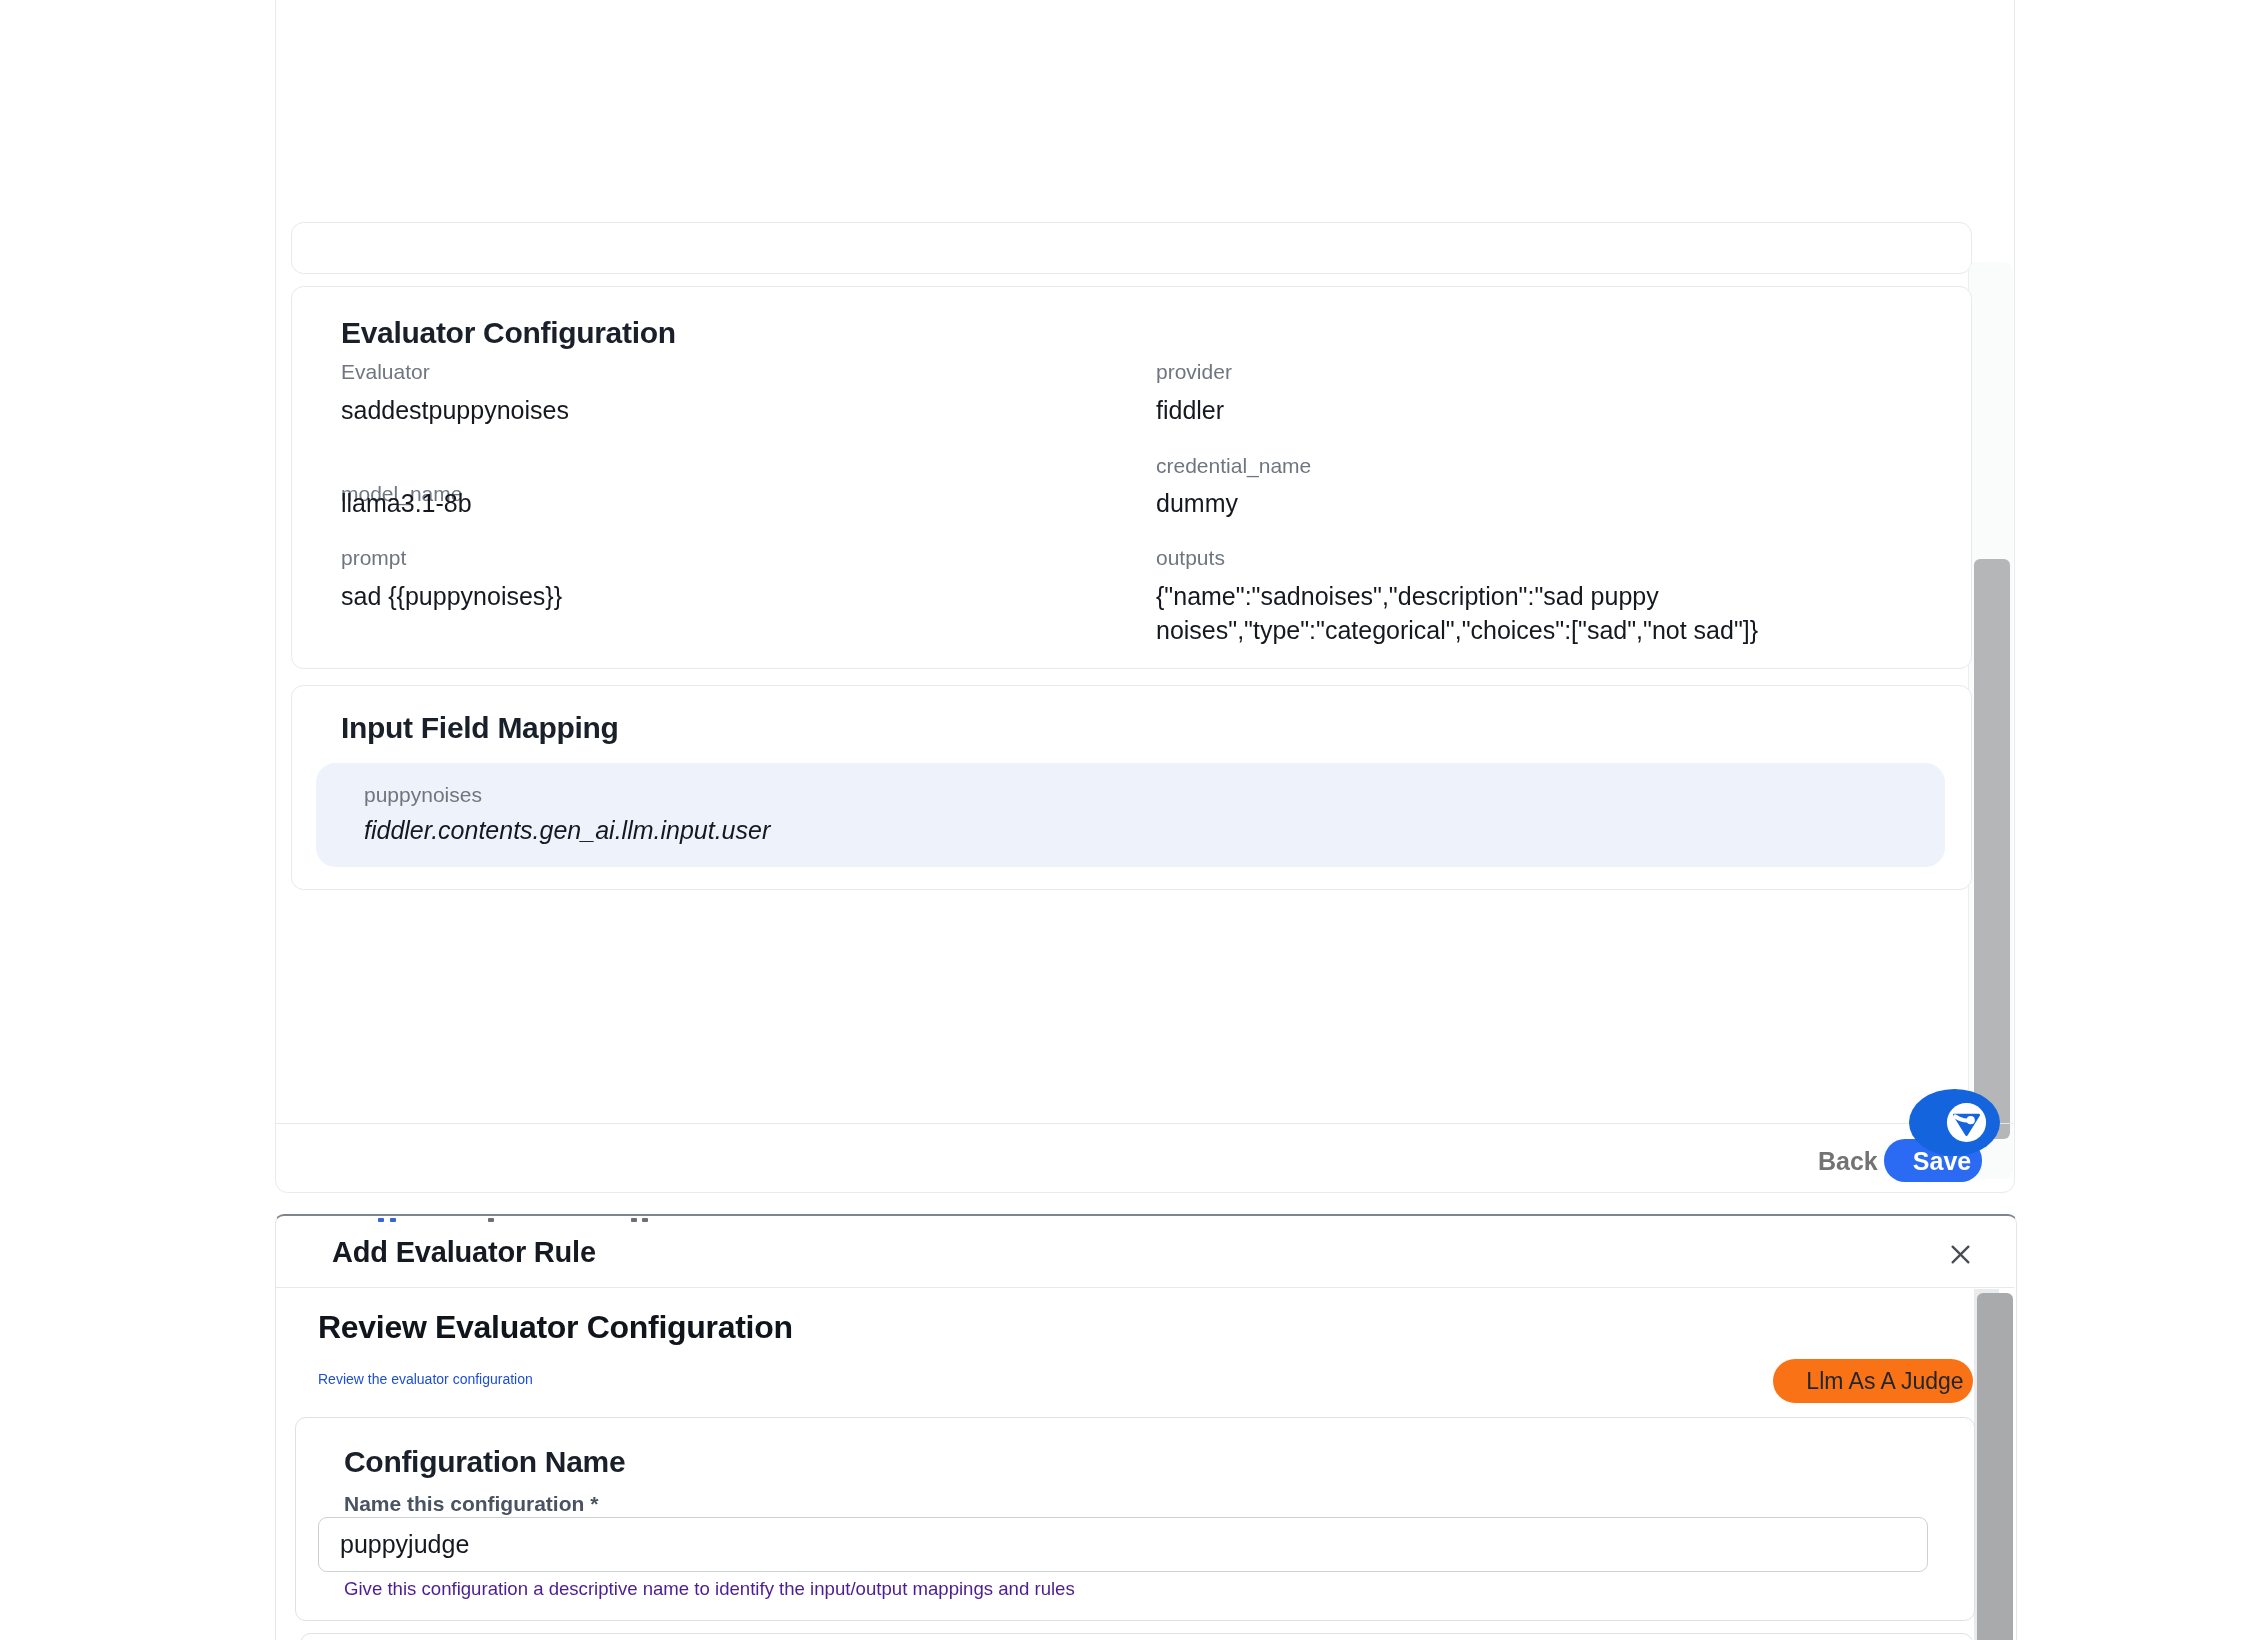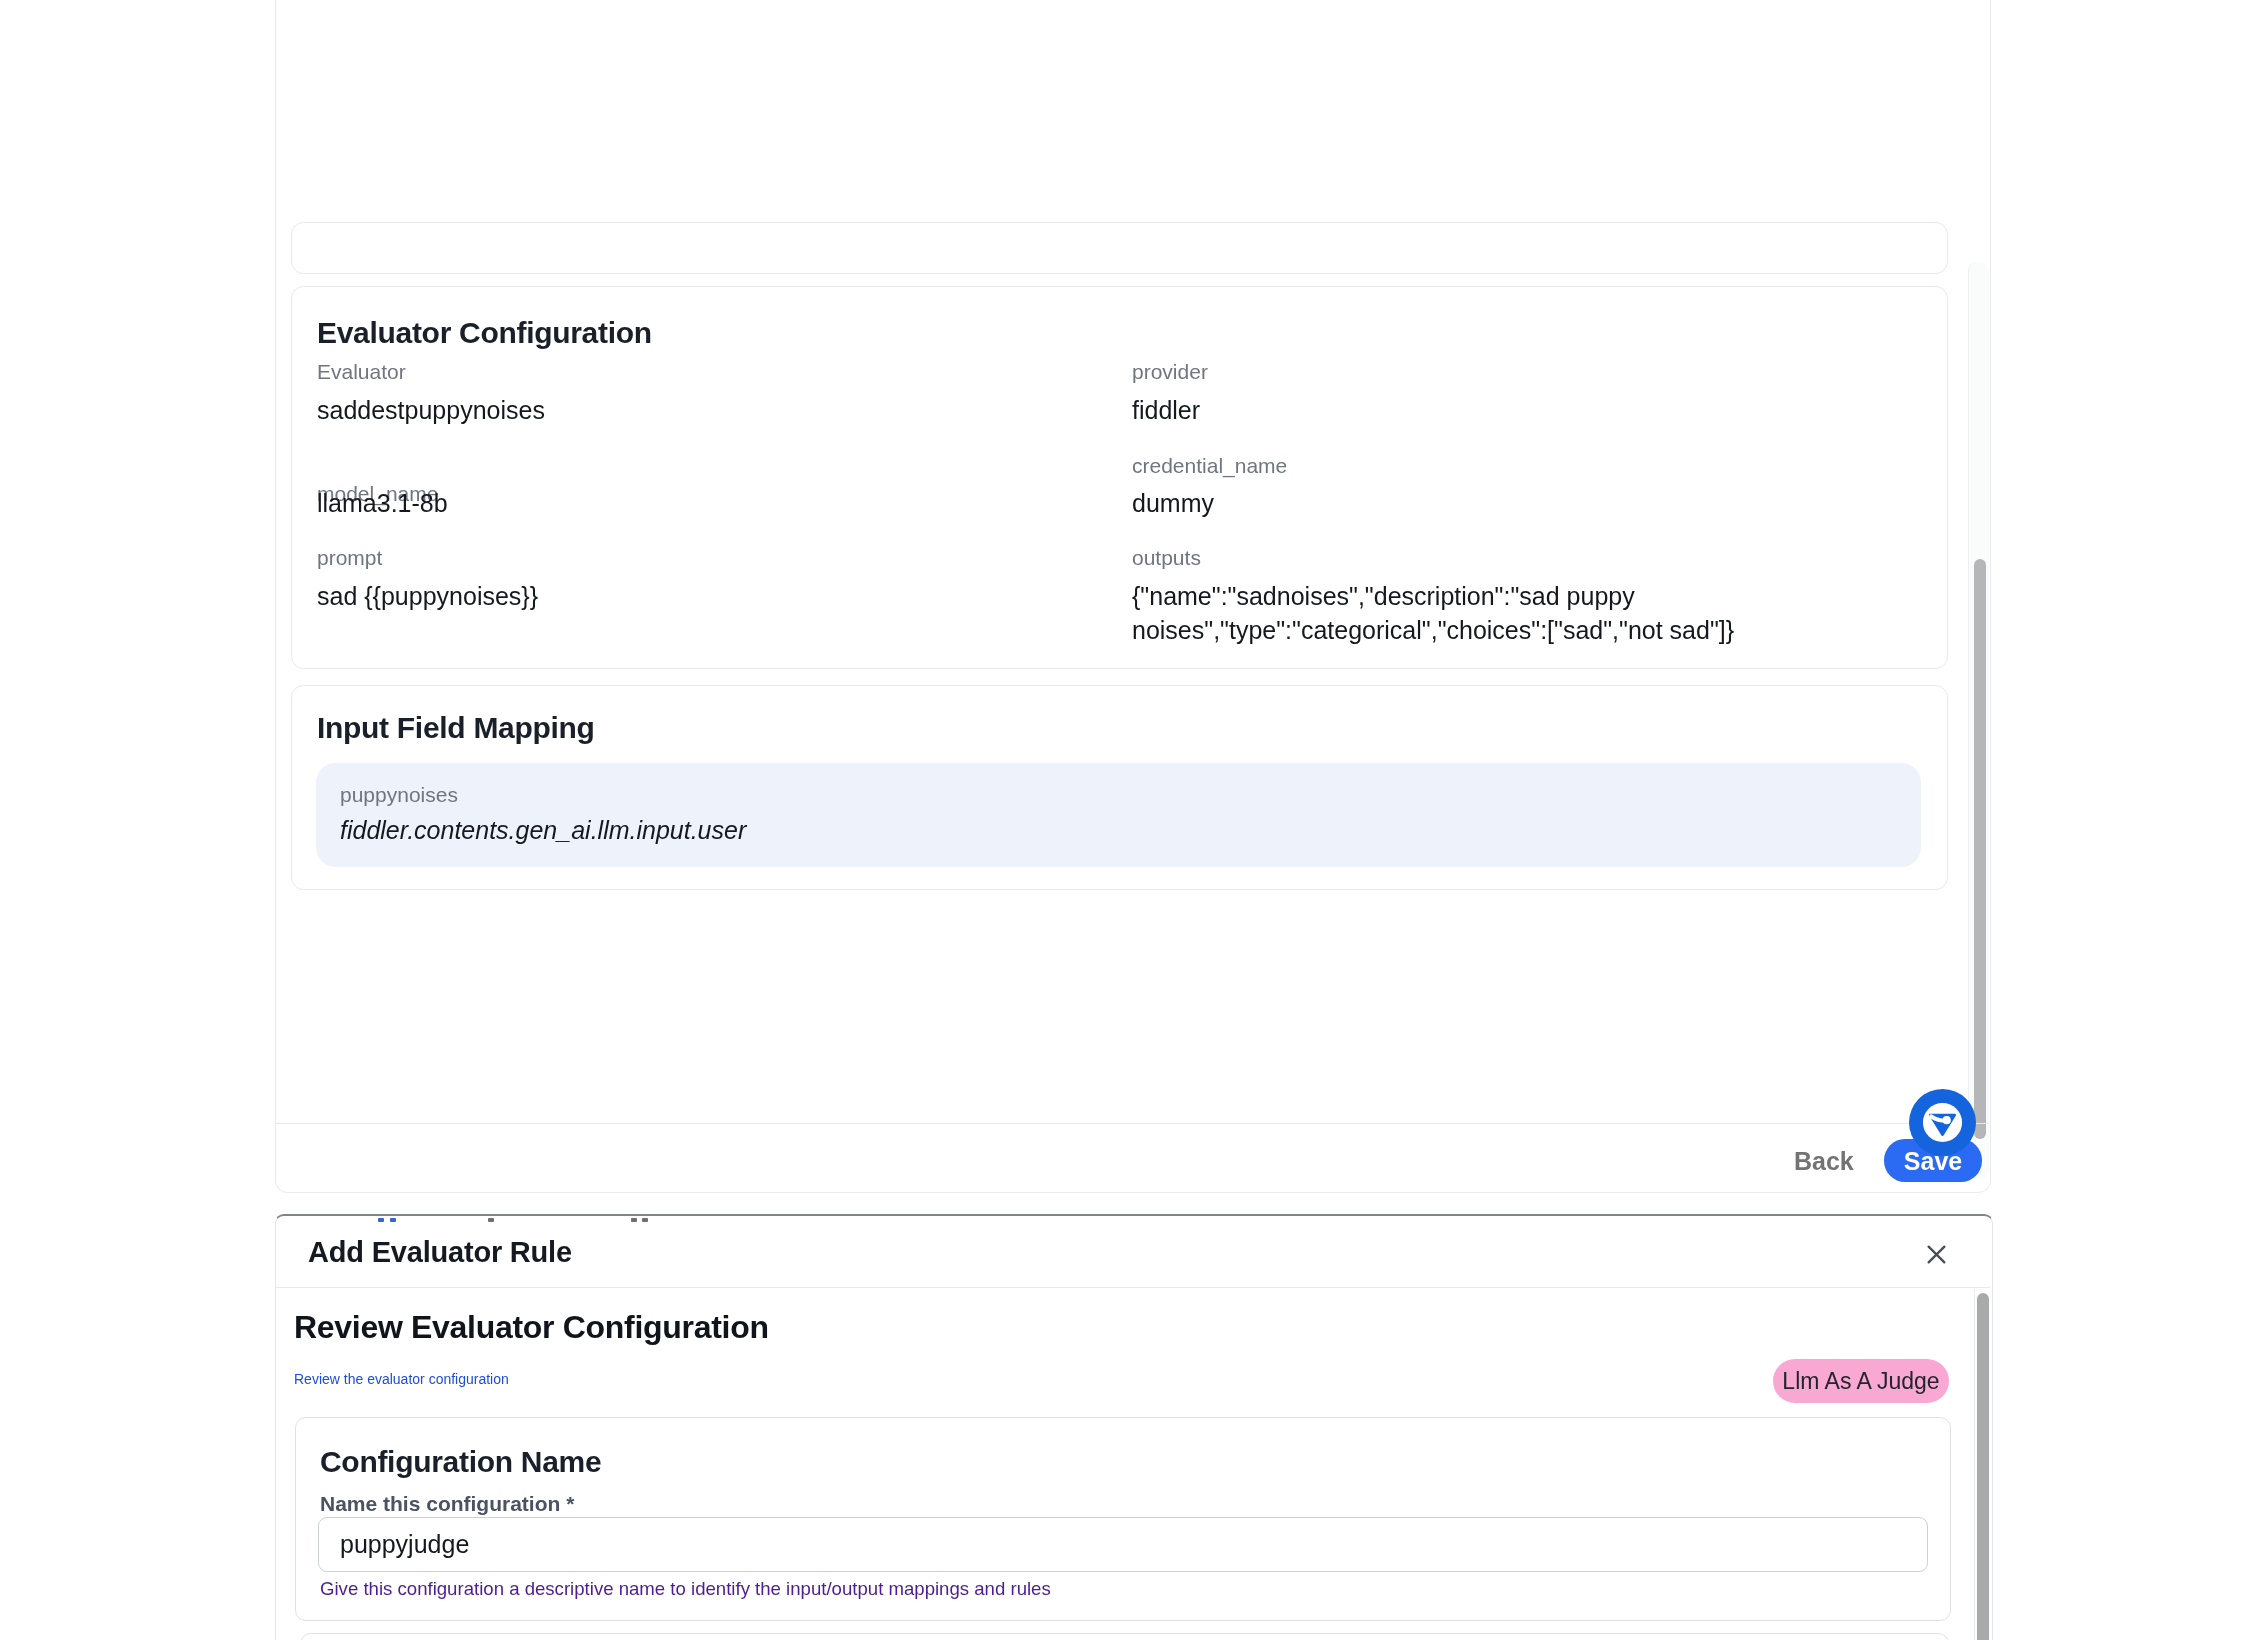--- a/index.html
+++ b/index.html
@@ -1,18 +1,18 @@
 <!DOCTYPE html>
 <html style="font-size:14px"><head>
 <meta charset="utf-8">
 <style>
   html,body{margin:0;padding:0;background:#ffffff;}
   #screen{position:relative;width:2261px;height:1640px;overflow:hidden;background:#ffffff;
           font-family:"Liberation Sans","DejaVu Sans",sans-serif;color:#15191f;}
-  .abs{position:absolute;}
+  .abs{position:absolute;padding-left:24px;}
   
   .panel-top{left:275px;top:-35px;width:1714px;height:1226px;background:#fff;
              border:1.3px solid #e8eaec;border-radius:12.4px;}
   .card{background:#fff;border:1.5px solid #e7e9ec;border-radius:12.4px;}
   .card-title{font-size:30px;font-weight:700;color:#1a202a;letter-spacing:-0.3px;}
   .flabel{font-size:21px;color:#6f7680;}
   .fvalue{font-size:25px;color:#15191f;line-height:34px;}
   .inner-box{background:#eef2fa;border-radius:19.5px;}
   .desc{font-size:22px;color:#6b7280;}
   .bullet-row{font-size:24px;color:#1f242c;}
@@ -25,21 +25,21 @@
   .logo-circle{width:67px;height:67px;border-radius:50%;background:#1465dd;
                display:flex;align-items:center;justify-content:center;}
   .scroll-track{background:#fafbfb;border-left:0.9px solid #eeeff0;border-radius:8.9px;}
   .scroll-thumb{background:#b5b6b8;border-radius:6.2px;}
   
   .modal{left:275px;top:1214px;width:1716px;height:443px;background:#fff;
          border:0.9px solid #e4e6e9;border-top:2.7px solid #7e858d;border-radius:8.9px 8.9px 0 0;}
   .modal-title{font-size:29px;font-weight:600;color:#141922;letter-spacing:-0.2px;}
   .section-title{font-size:32px;font-weight:700;color:#10151c;letter-spacing:-0.3px;}
   .section-sub{font-size:14px;color:#1d4ed8;}
-  .badge{height:44px;border-radius:22px;background:#f9a8d4;color:#22262c;font-size:23px;
+  .badge{height:44px;border-radius:22px;background:#f97316;color:#22262c;font-size:23px;
          font-weight:500;display:flex;align-items:center;justify-content:center;}
   .cfg-label{font-size:21px;font-weight:600;color:#4a5361;}
   .cfg-input{width:1610px;height:55px;box-sizing:border-box;border:1.4px solid #ccd1d8;
              border-radius:8.9px;padding:0 21px;font-size:25px;color:#15191f;
              font-family:inherit;background:#fff;outline:none;}
   .helper{font-size:18.6px;color:#4c1d95;}
   .speck{position:absolute;height:4.4px;border-radius:0.9px;}
 </style>
 </head>
 <body>

